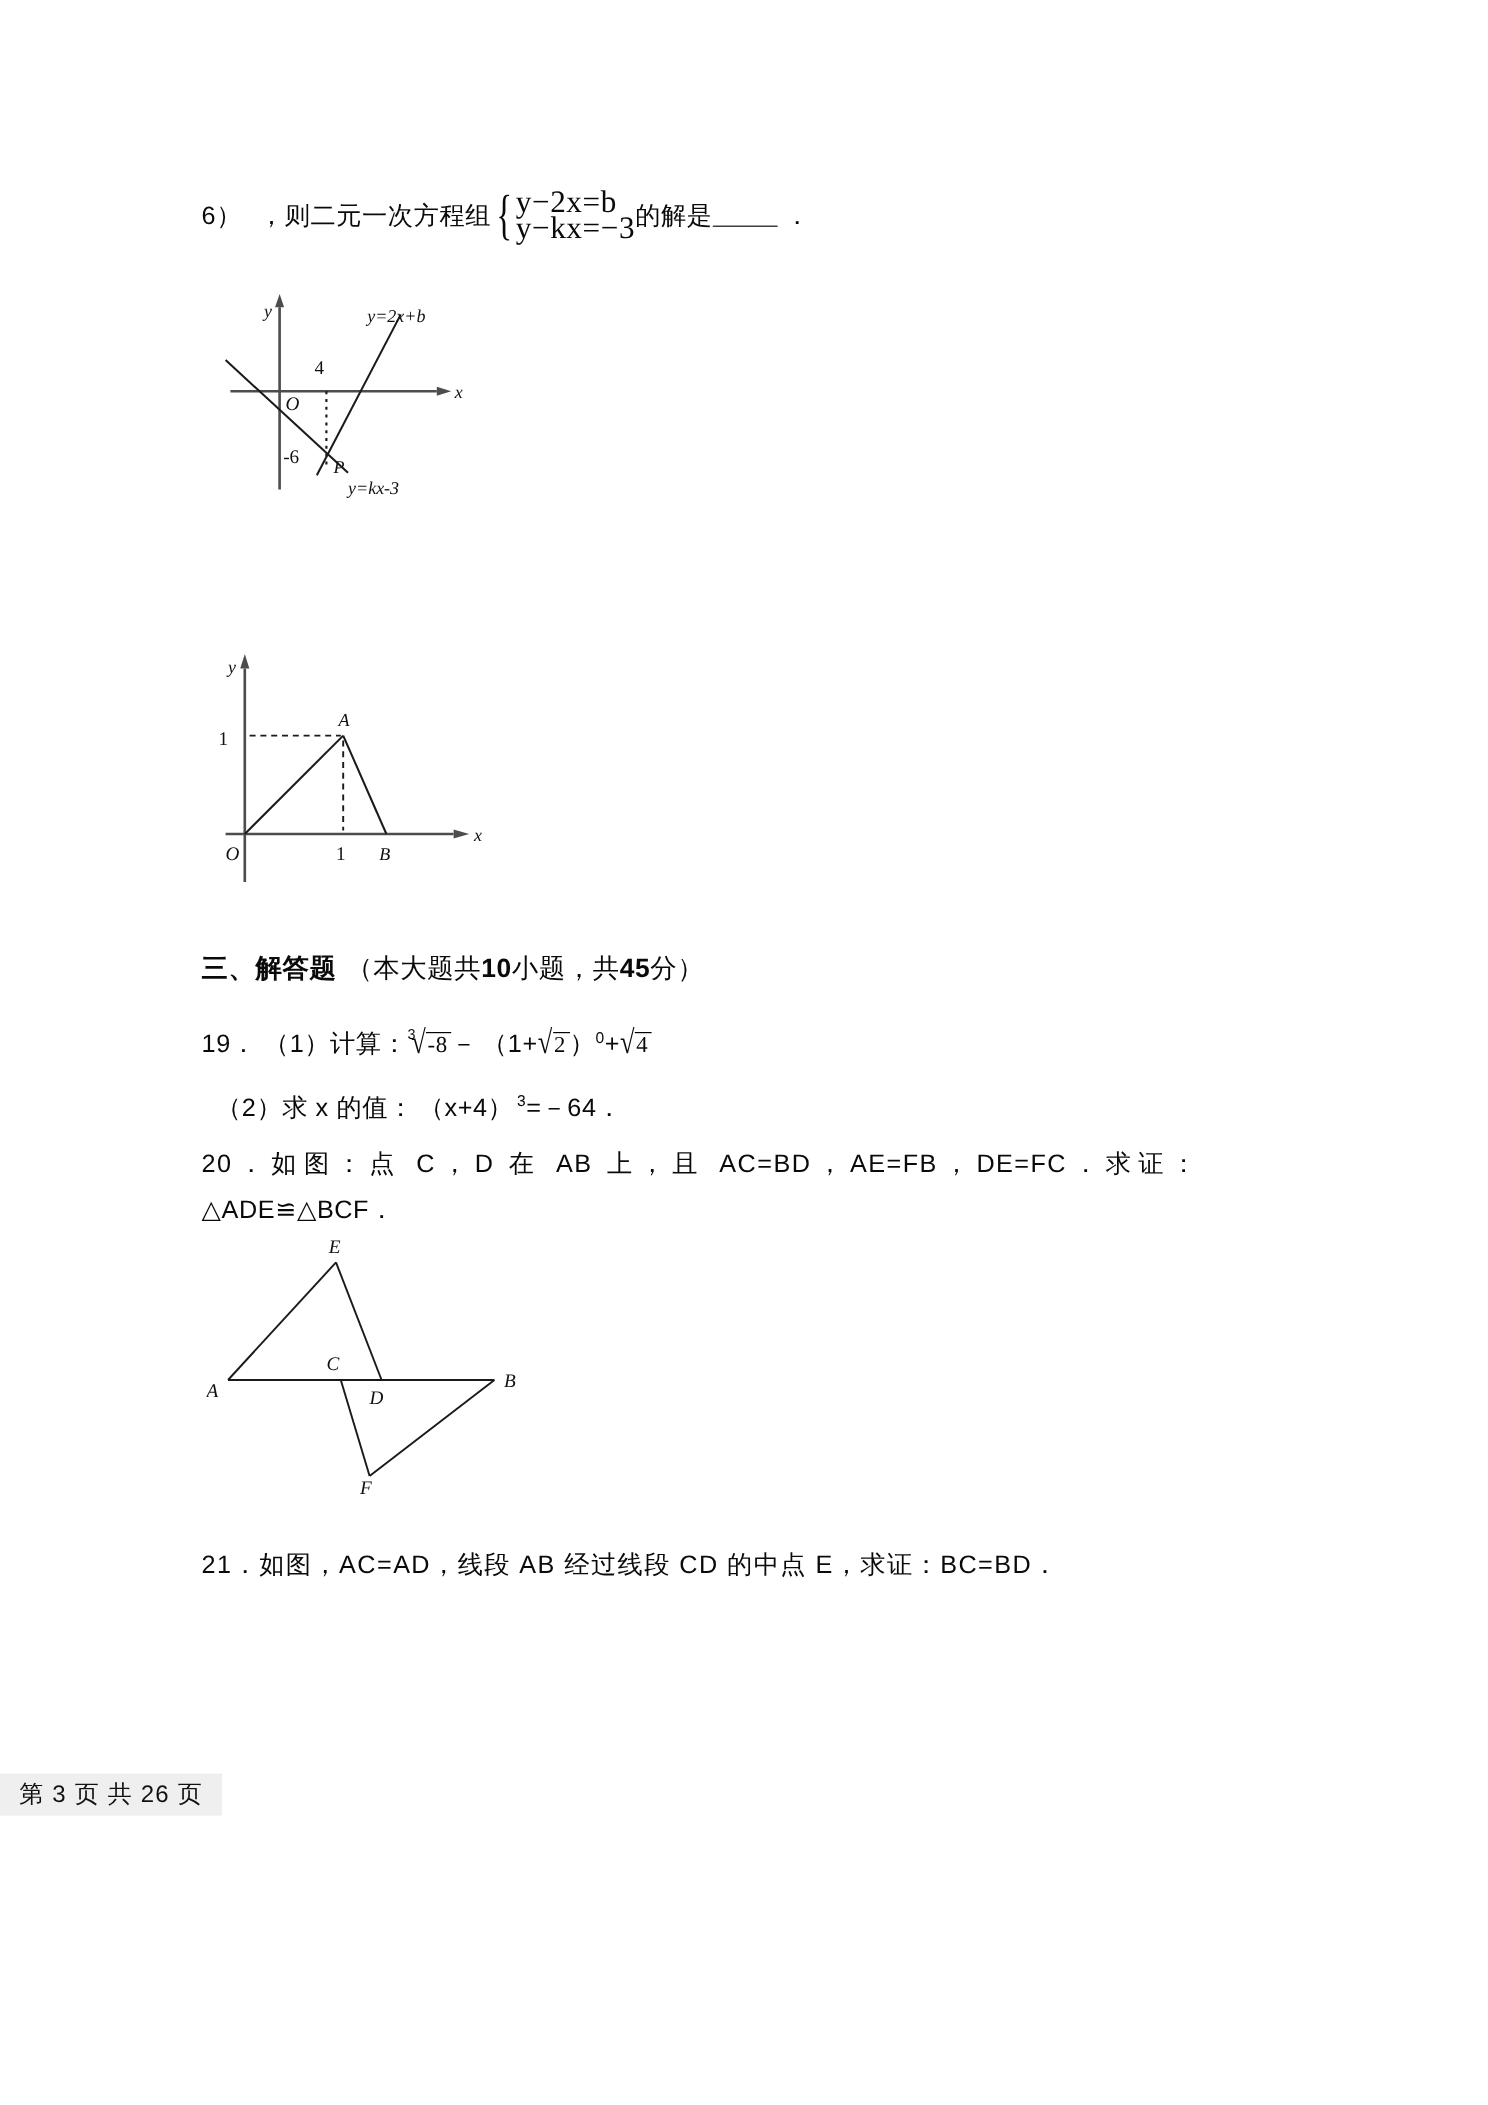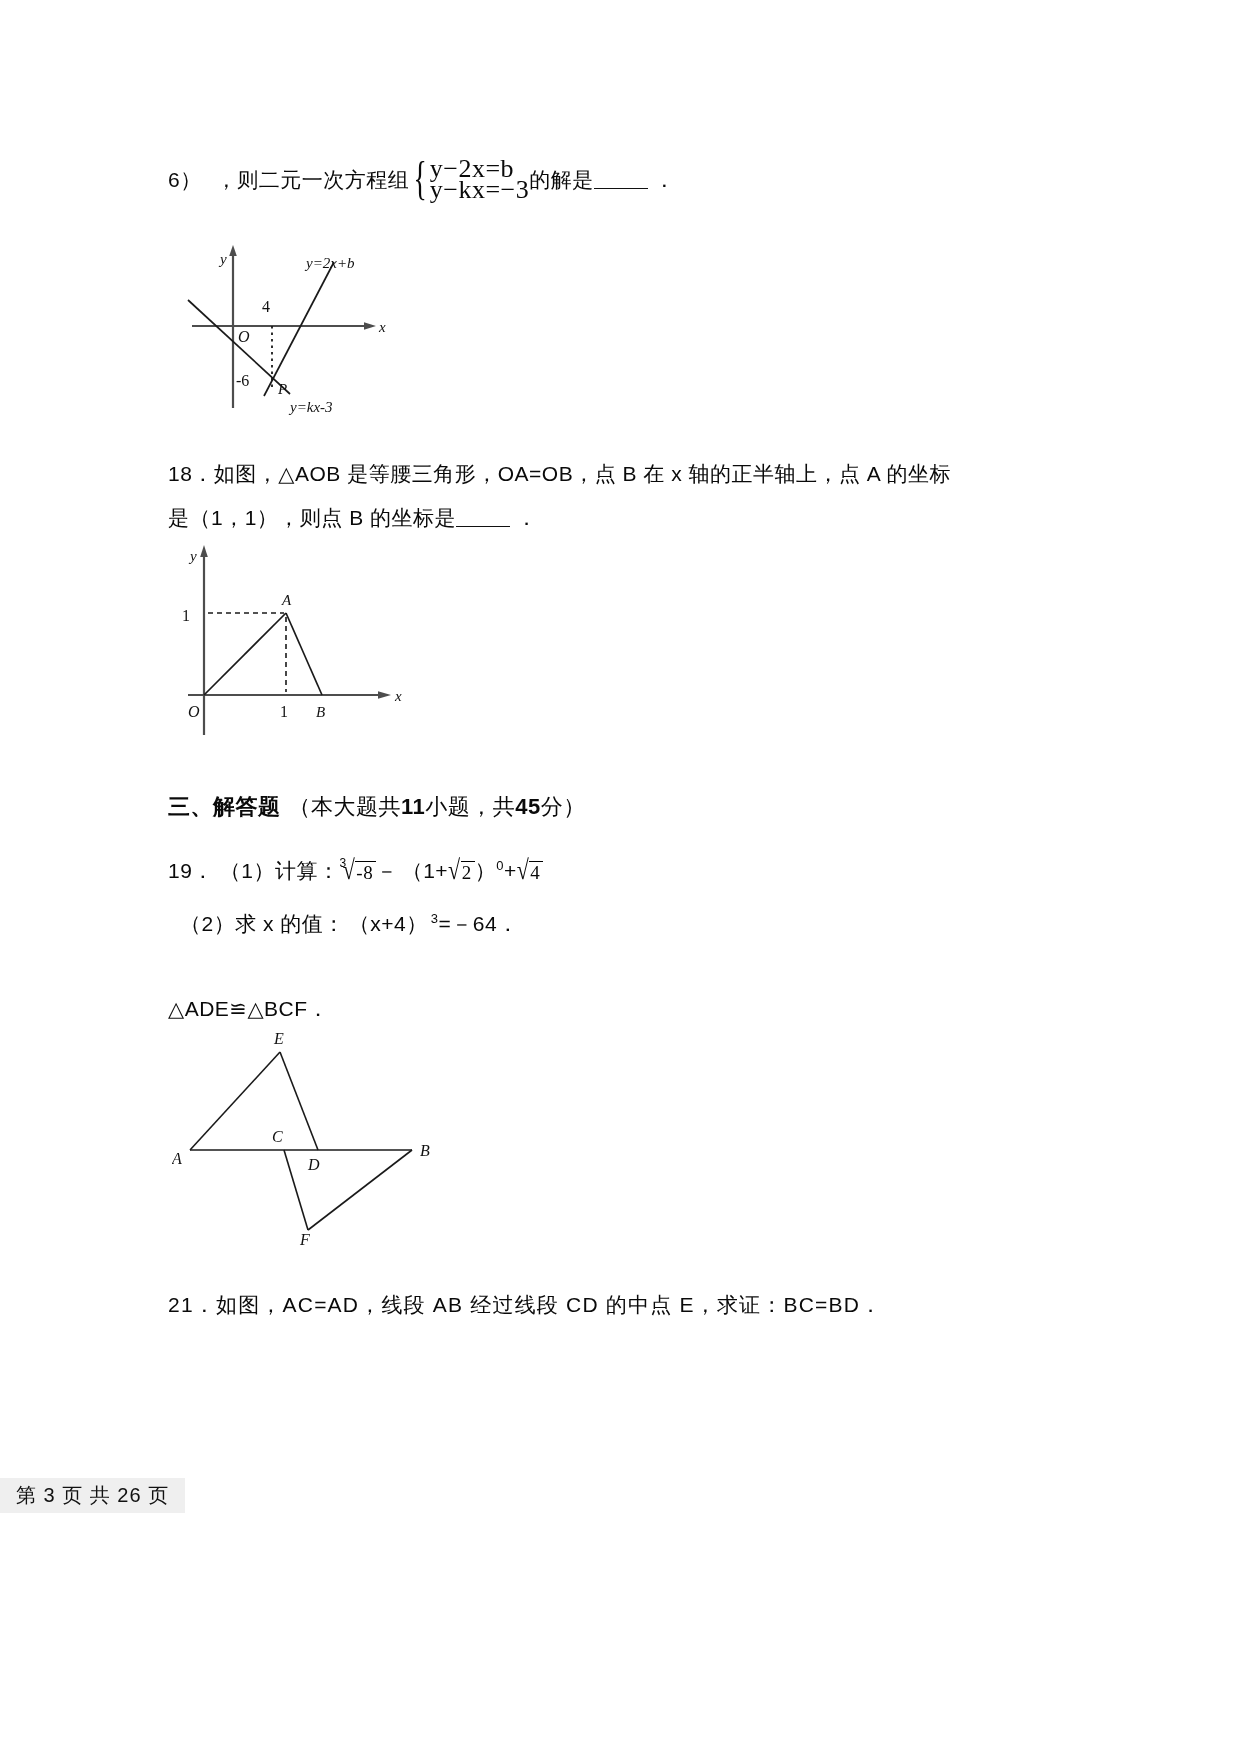--- a/index.html
+++ b/index.html
@@ -167,23 +167,20 @@
     
     
     
     
     
     
     
     
   </div>
 
-  <div class="qline wrap" style="left:168px; top:452px; width:800px; line-height:44px;">
-    <span>18．</span><span>如图，△AOB 是等腰三角形，OA=OB，点 B 在 x 轴的正半轴上，点 A 的坐标是（1，1），则点 B 的坐标是</span><span class="blank-u"></span><span style="display:inline-block;width:6px"></span><span>．</span>
-  </div>
 
   <div class="fig" style="left:182px; top:535px;">
     <svg width="240" height="205" viewBox="0 0 240 205" xmlns="http://www.w3.org/2000/svg">
 
       <line x1="22" y1="200" x2="22" y2="22" stroke="#4d4d4d" stroke-width="2.2"></line>
       <polygon points="18.2,22 22,10 25.8,22" fill="#4d4d4d"></polygon>
 
       <line x1="6" y1="160" x2="196" y2="160" stroke="#4d4d4d" stroke-width="2.2"></line>
       <polygon points="196,156.2 209,160 196,163.8" fill="#4d4d4d"></polygon>
 
@@ -206,41 +203,44 @@
     
     
     
     
     
     
     
   </div>
 
   <div class="qline" style="left:168px; top:788px; font-size:22px;">
-    <span style="font-weight:bold">三、解答题</span><span style="display:inline-block;width:8px"></span><span>（本大题共</span><span style="font-weight:bold">11</span><span>小题，共</span><span style="font-weight:bold">45</span><span>分）</span>
+    <span style="font-weight:bold">三、解答题</span><span style="display:inline-block;width:8px"></span><span>（本大题共</span><span style="font-weight:bold">10</span><span>小题，共</span><span style="font-weight:bold">45</span><span>分）</span>
   </div>
 
   <div class="qline" style="left:168px; top:852px;">
     <span>19．</span><span style="display:inline-block;width:6px"></span><span>（1）计算：</span><span class="sqrt">
         <span class="idx">3</span>
         <span class="rad">√</span>
         <span class="rand">-8</span>
       </span><span>－</span><span style="display:inline-block;width:4px"></span><span>（1+</span><span class="sqrt">
         <span class="rad">√</span>
         <span class="rand">2</span>
       </span><span>）</span><span class="sup">0</span><span>+</span><span class="sqrt">
         <span class="rad">√</span>
         <span class="rand">4</span>
       </span>
   </div>
 
   <div class="qline" style="left:180px; top:905px;">
     <span>（2）求 x 的值：</span><span style="display:inline-block;width:4px"></span><span>（x+4）</span><span style="display:inline-block;width:3px"></span><span class="sup">3</span><span>=－64．</span>
   </div>
 
+  <div class="qline" style="left:168px; top:952px; width:830px; text-align:justify; text-align-last:justify; white-space:normal; letter-spacing:1.2px;">
+    <span>20．</span><span>如图：点 C，D 在 AB 上，且 AC=BD，AE=FB，DE=FC．求证：</span>
+  </div>
   <div class="qline" style="left:168px; top:990px;text-align:right;">
     <span>△ADE≌△BCF．</span>
   </div>
 
   <div class="fig" style="left:172px; top:1030px;">
     <svg width="290" height="215" viewBox="0 0 290 215" xmlns="http://www.w3.org/2000/svg">
 
       <line x1="18" y1="120" x2="240" y2="120" stroke="#1a1a1a" stroke-width="1.6"></line>
 
       <line x1="18" y1="120" x2="108" y2="22" stroke="#1a1a1a" stroke-width="1.6"></line>

